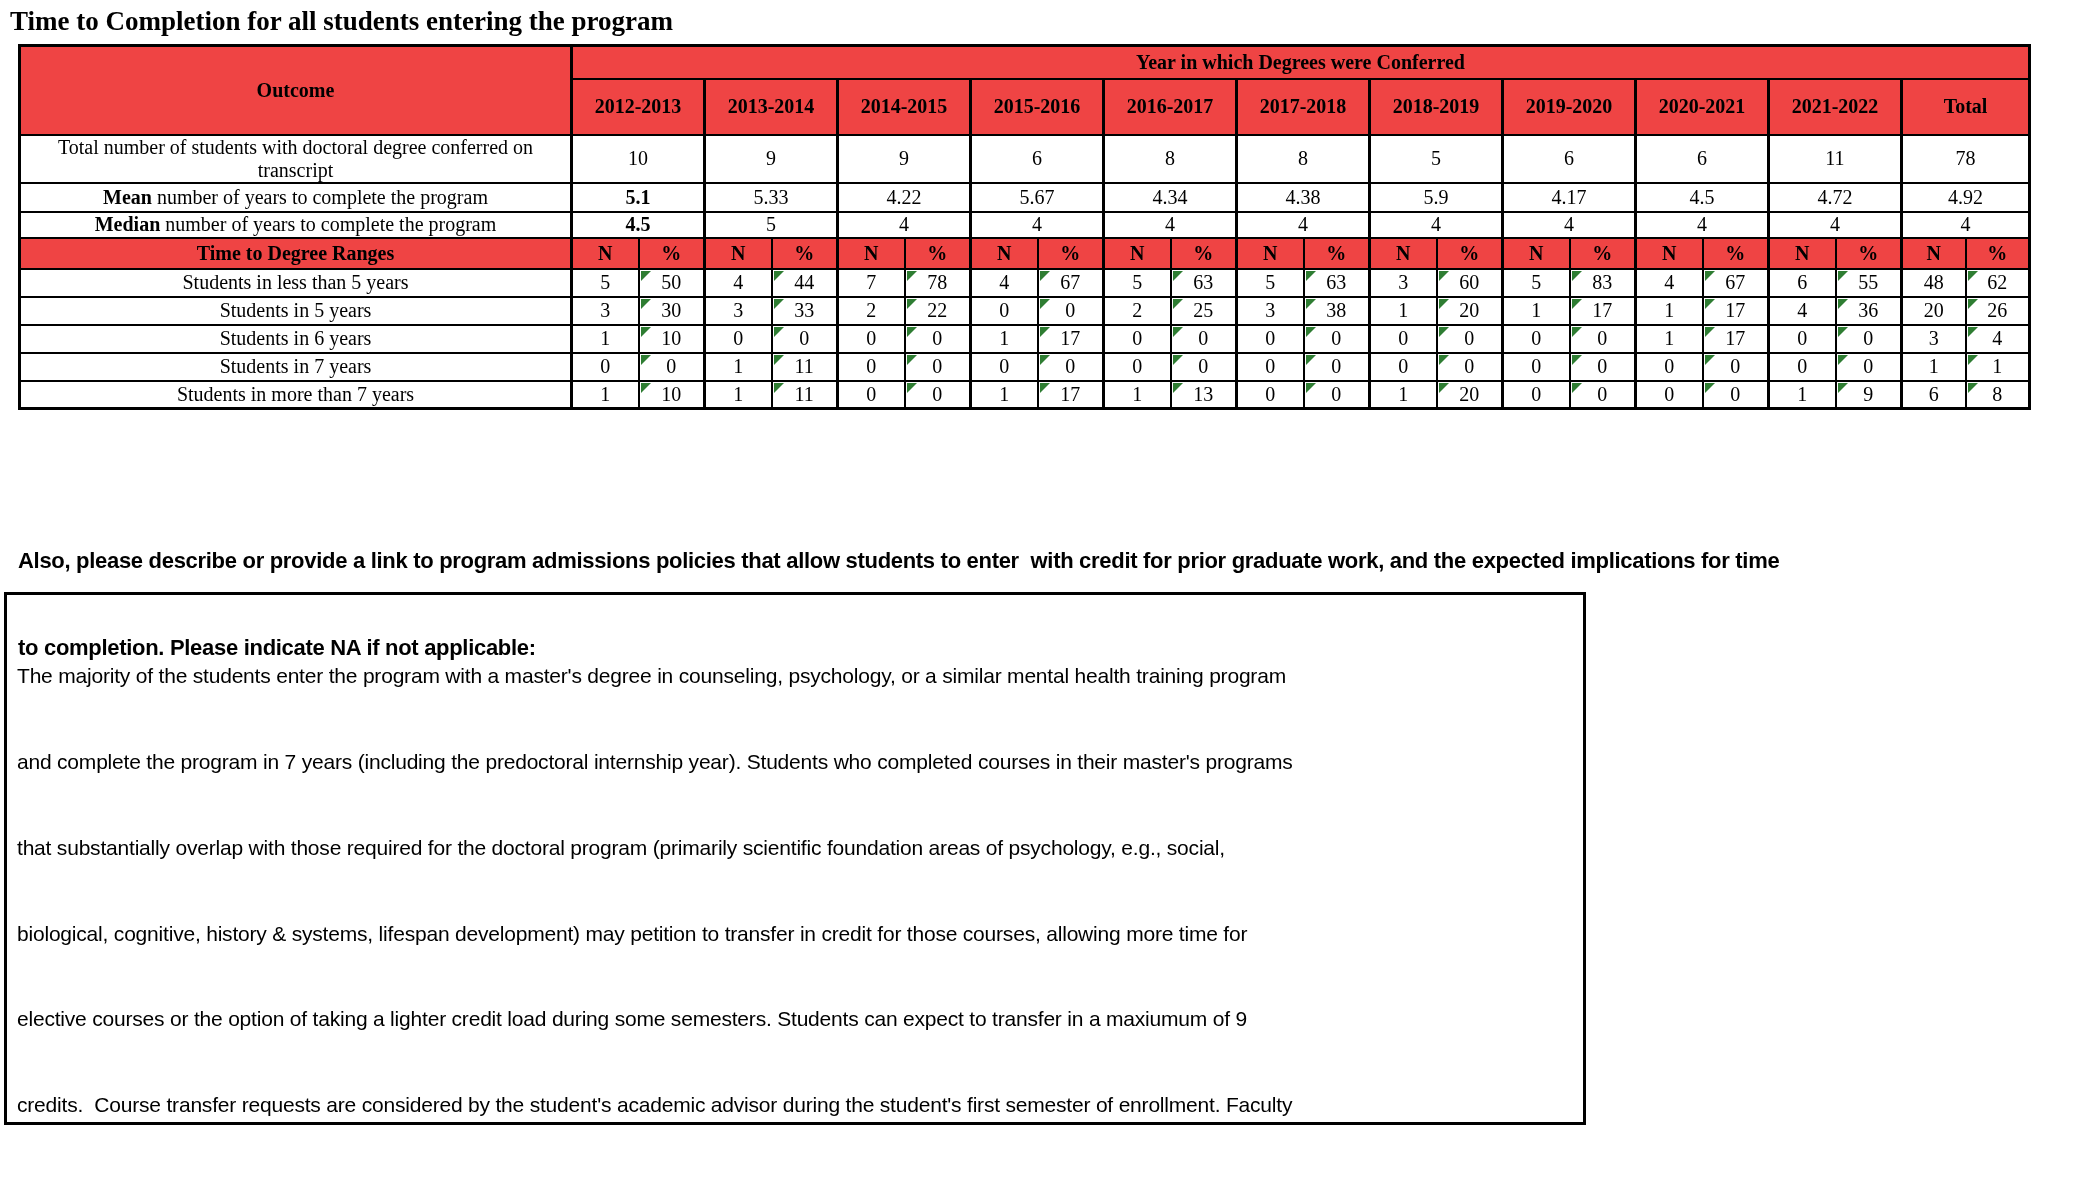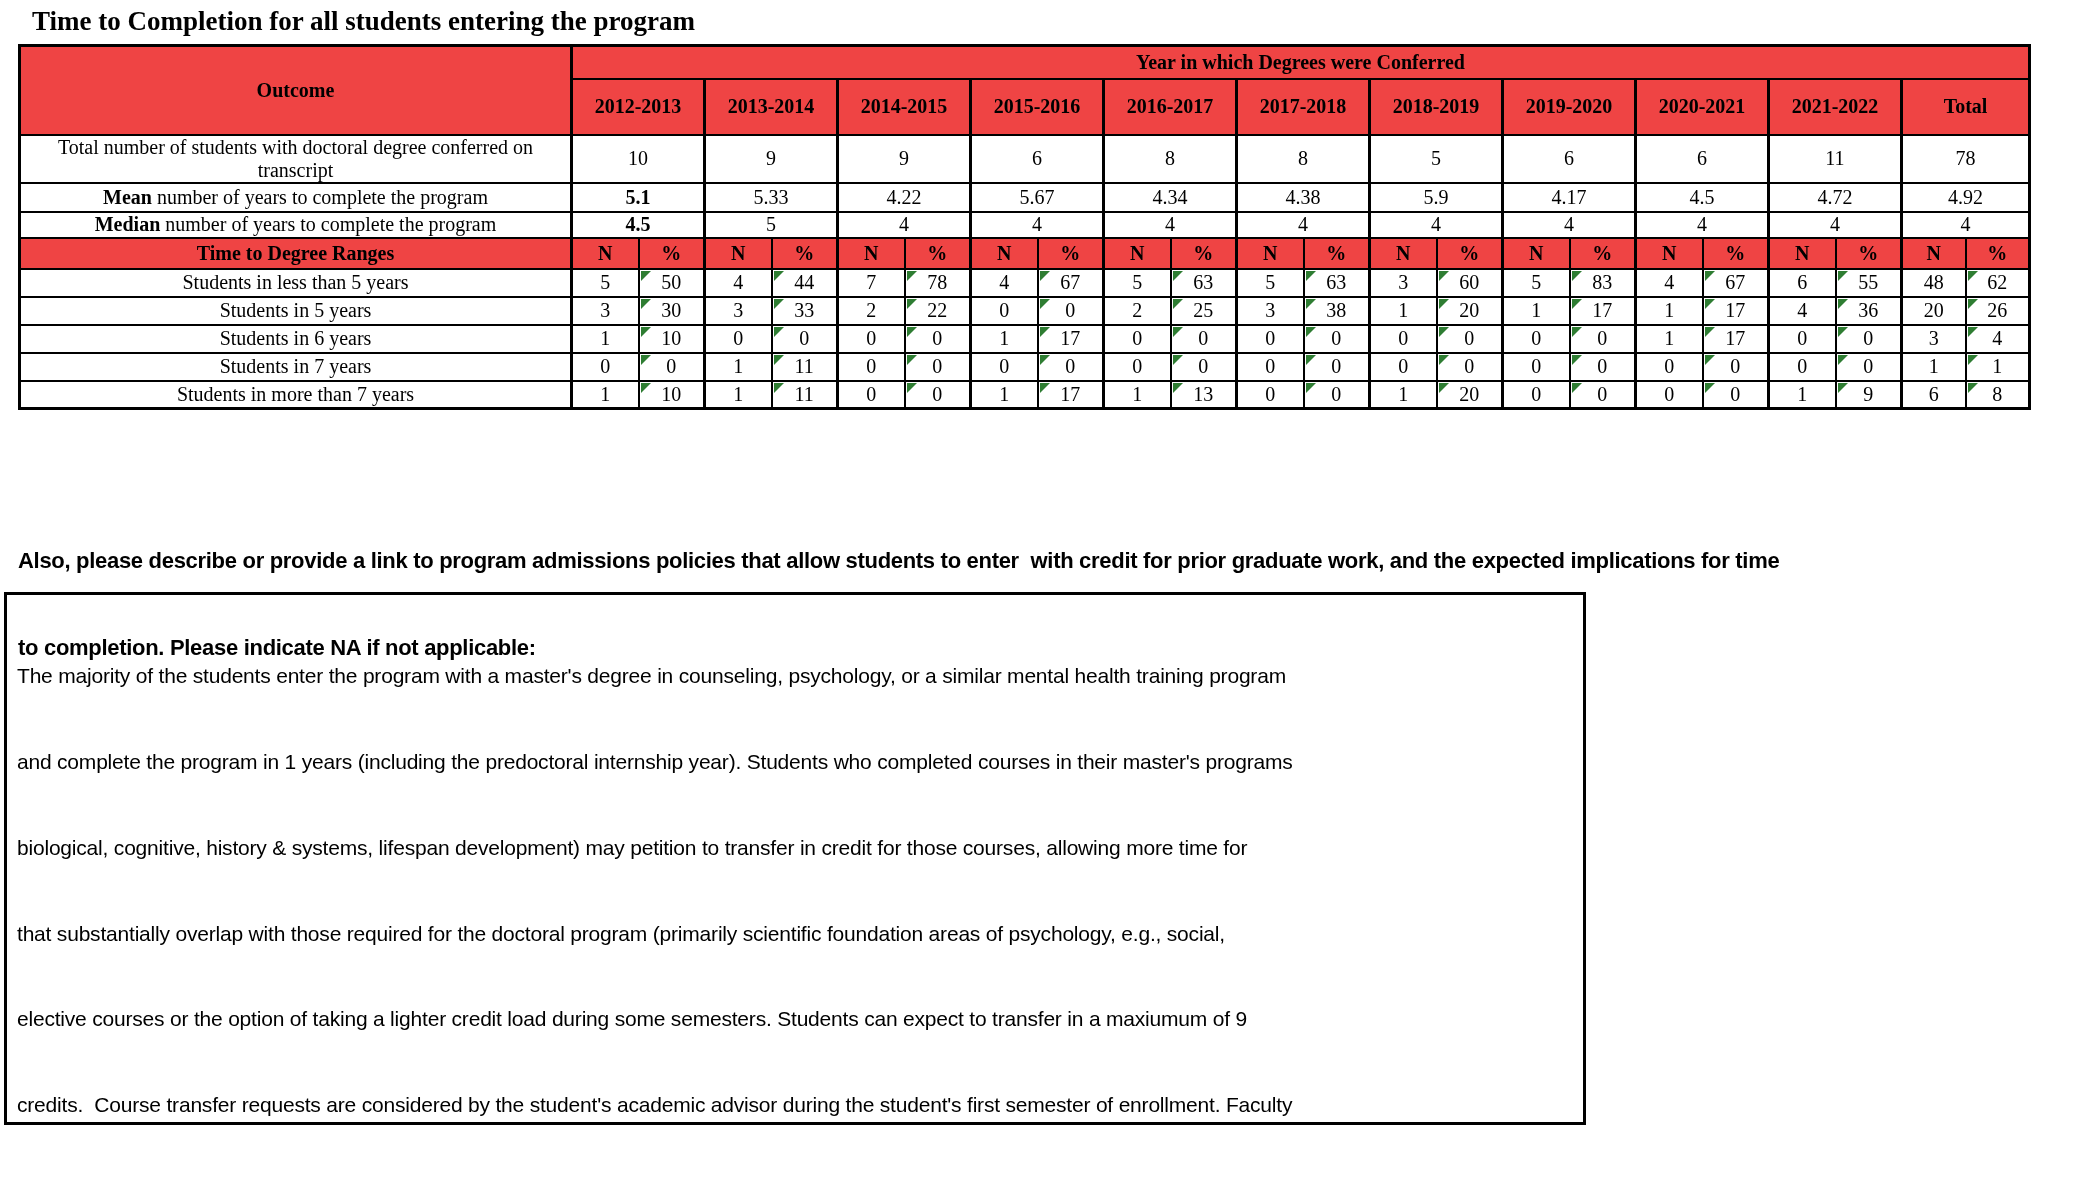--- a/index.html
+++ b/index.html
@@ -1,18 +1,18 @@
 <!DOCTYPE html>
 <html><head>
 <meta charset="utf-8">
 <style>
   html,body{margin:0;padding:0;background:#fff;}
   .page{position:relative;width:2076px;height:1178px;background:#fff;overflow:hidden;
         font-family:"Liberation Serif",serif;color:#000;}
-  .title{position:absolute;left:32px;top:6px;font-size:27px;font-weight:bold;white-space:pre;}
+  .title{position:absolute;left:10px;top:6px;font-size:27px;font-weight:bold;white-space:pre;}
 
   table.outcomes{position:absolute;left:18px;top:44px;border-collapse:collapse;table-layout:fixed;
         border:3px solid #000;}
   table.outcomes td{border:2px solid #000;text-align:center;vertical-align:middle;
         font-size:20px;padding:0;overflow:hidden;}
   .gray{background:#ef4444;}
   .hdr{font-size:21px;font-weight:bold;}
   .banner{font-size:20px;font-weight:bold;}
   .lbl{text-align:left;padding:1px 6px 1px 6px;}
   .b{font-weight:bold;}
@@ -275,23 +275,23 @@
       </tbody>
   </table>
 
   <div class="prompt">
     <div>Also, please describe or provide a link to program admissions policies that allow students to enter  with credit for prior graduate work, and the expected implications for time</div>
     <div>to completion. Please indicate NA if not applicable:</div>
   </div>
 
   <div class="answer">
     <div>The majority of the students enter the program with a master's degree in counseling, psychology, or a similar mental health training program</div>
-    <div>and complete the program in 1 years (including the predoctoral internship year). Students who completed courses in their master's programs</div>
+    <div>and complete the program in 7 years (including the predoctoral internship year). Students who completed courses in their master's programs</div>
+    <div>that substantially overlap with those required for the doctoral program (primarily scientific foundation areas of psychology, e.g., social,</div>
     <div>biological, cognitive, history &amp; systems, lifespan development) may petition to transfer in credit for those courses, allowing more time for</div>
-    <div>that substantially overlap with those required for the doctoral program (primarily scientific foundation areas of psychology, e.g., social,</div>
     <div>elective courses or the option of taking a lighter credit load during some semesters. Students can expect to transfer in a maxiumum of 9</div>
     <div>credits.  Course transfer requests are considered by the student's academic advisor during the student's first semester of enrollment. Faculty</div>
     <div>consider the Graduate School criteria relevant to credit  transfer and the extent to which the prior coursework addresses the content area.</div>
     
     
   </div>
 
 </div>
 
 </body></html>

